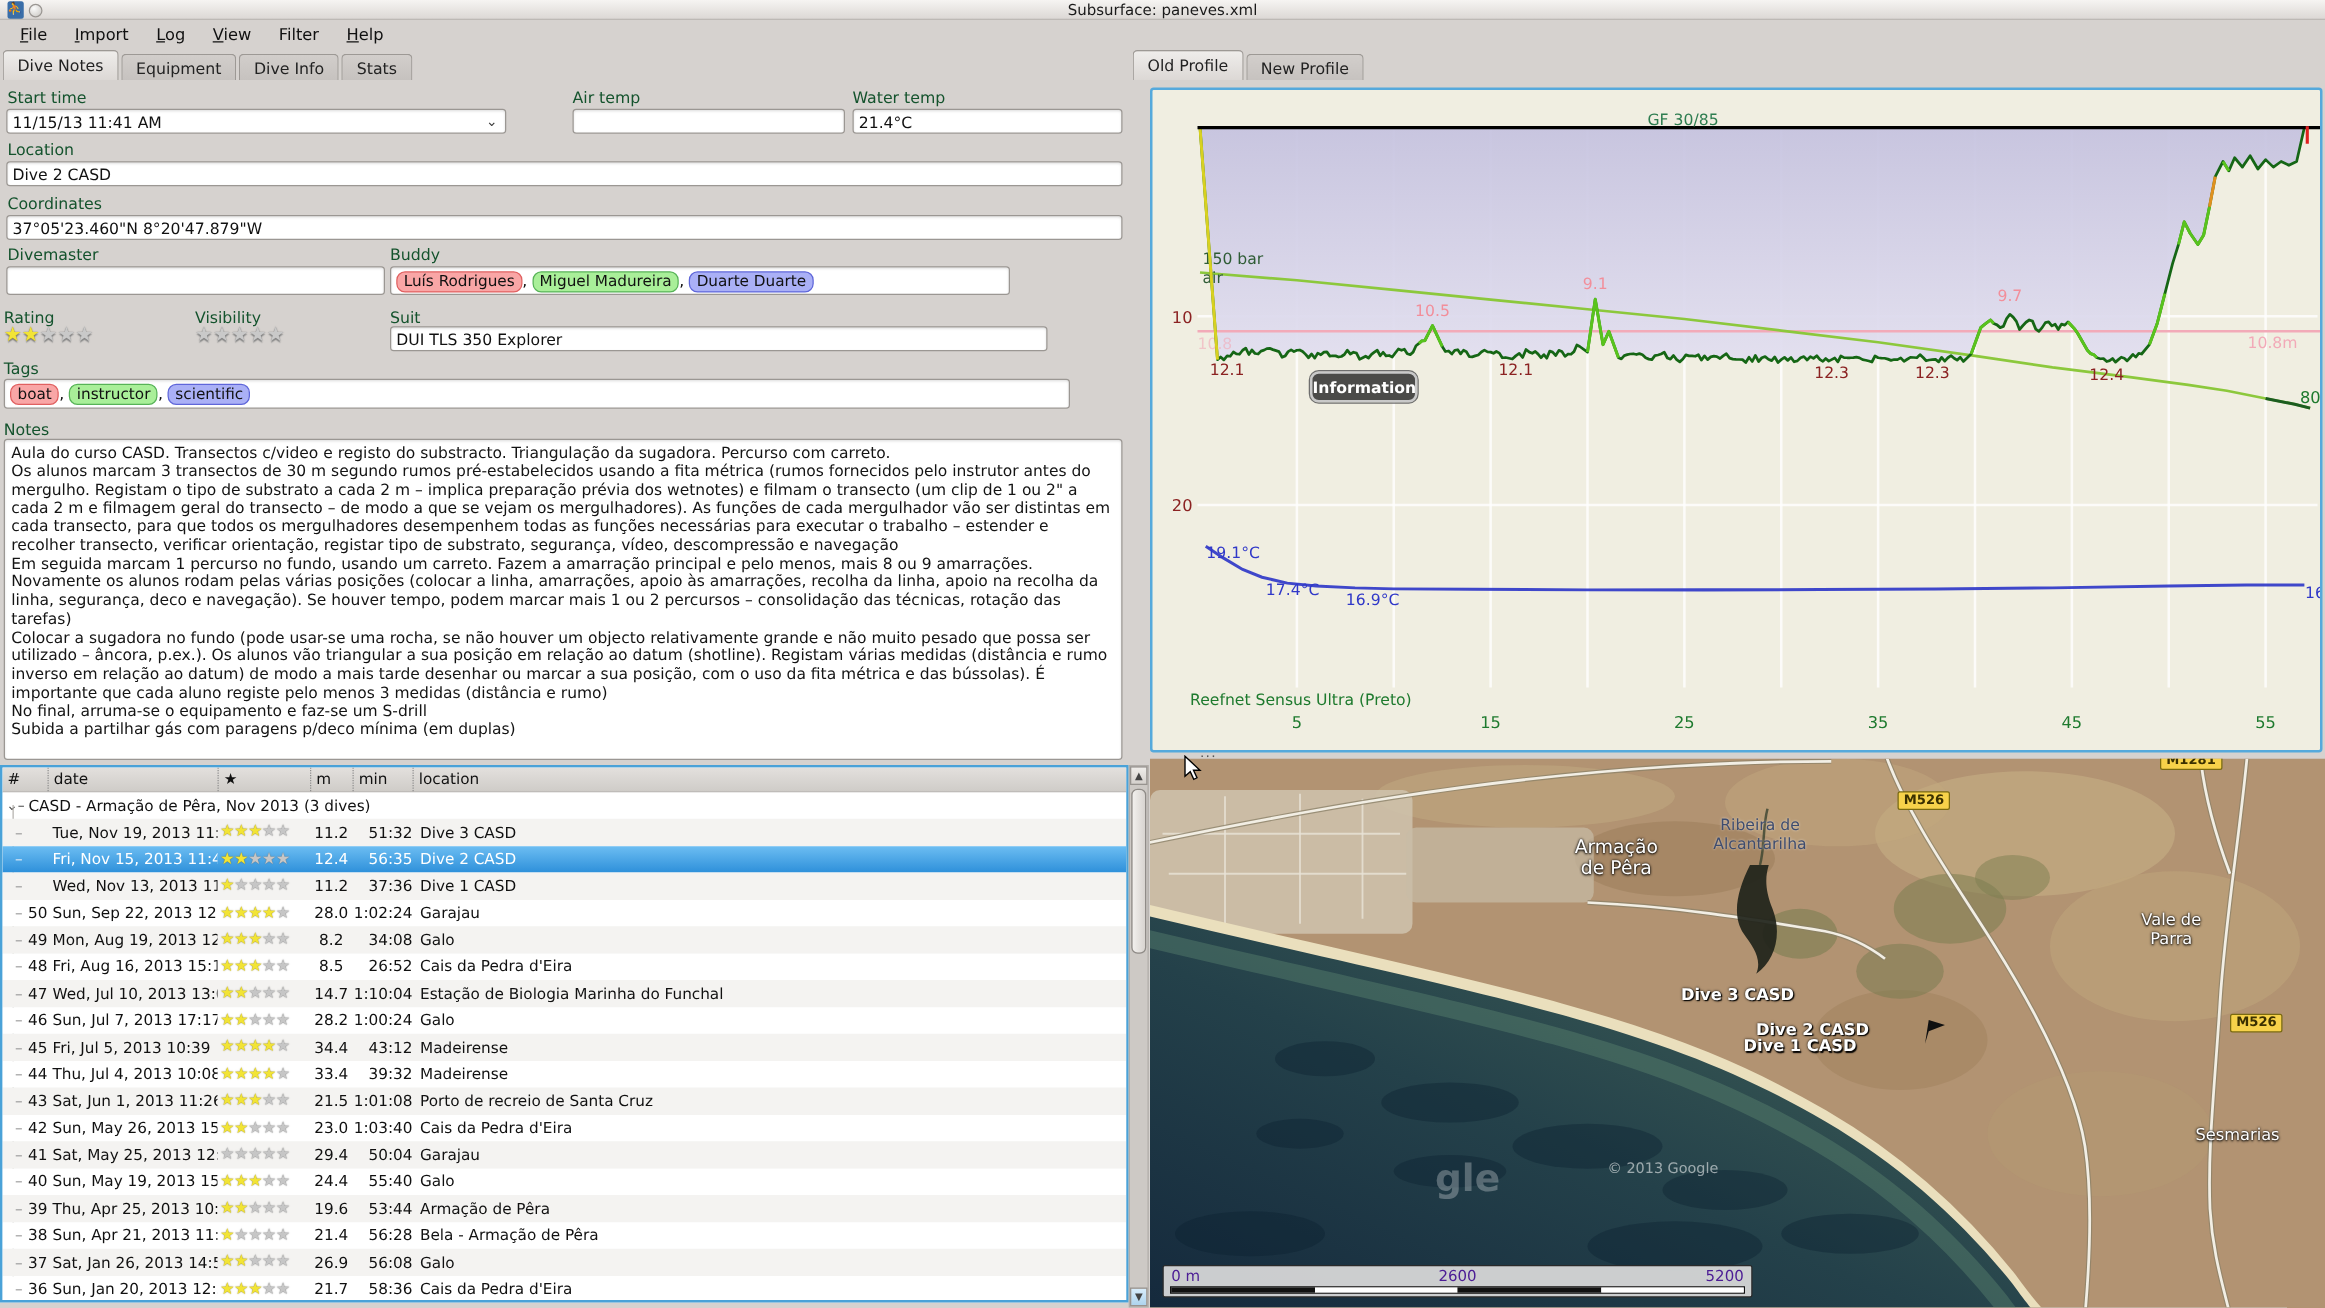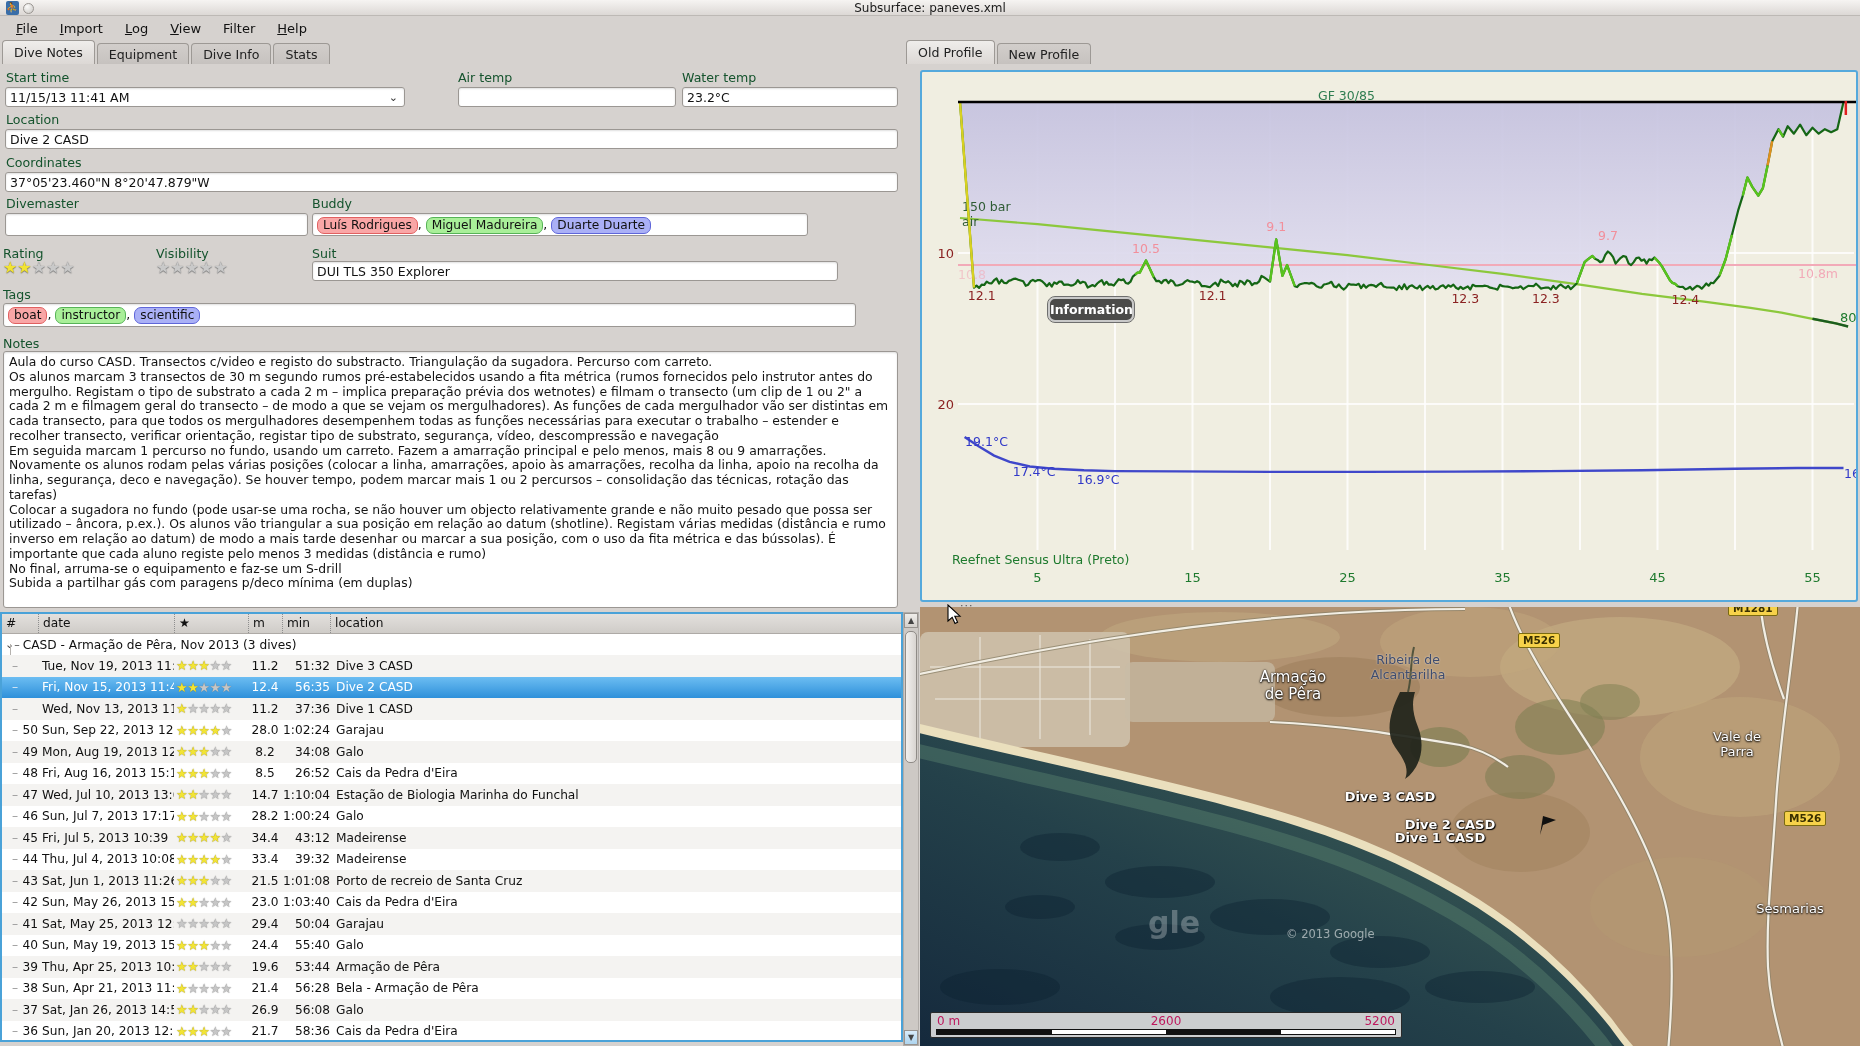--- a/index.html
+++ b/index.html
@@ -106,28 +106,28 @@
   
   #map{left:920px;top:607px;width:940px;height:439px;overflow:hidden;background:#b29372;}
   .map-label{position:absolute;text-align:center;color:#fff;font-size:13px;
     text-shadow:0 0 2px #000,0 1px 2px #000;line-height:15px;}
   .map-label.big{font-size:15px;line-height:17px;}
   .map-label.water{color:#3e4c6e;text-shadow:0 0 2px rgba(255,255,255,.65);font-size:12.5px;}
   .map-label.dive{font-weight:bold;text-shadow:0 0 2px #000,1px 1px 1px #000;}
   .badge{position:absolute;background:#f7d24a;border:1px solid #7a6a10;border-radius:2px;
     color:#3a3000;font-size:10.5px;font-weight:bold;padding:0 4px;line-height:13px;}
   #scalebar{left:10px;top:405px;width:472px;height:26px;background:rgba(219,219,219,.92);
-    border:1px solid #2a2a2a;border-radius:2px;font-size:12px;color:#be185d;}
+    border:1px solid #2a2a2a;border-radius:2px;font-size:12px;color:#4c1d95;}
   #scalebar .lab{position:absolute;top:1px;}
   #sc-left{left:6px;}#sc-mid{left:50%;transform:translateX(-50%);}#sc-right{right:6px;}
   #sc-bar{position:absolute;left:5px;right:5px;top:16px;height:6px;border:1px solid #111;
     display:flex;}
   #sc-bar div{flex:1;}
   .seg-b{background:#111;}.seg-w{background:#fff;}
-  #wm-big{position:absolute;font-size:30px;font-weight:bold;color:rgba(255,255,255,.28);}
+  #wm-big{position:absolute;font-size:30px;font-weight:bold;color:rgba(255,255,255,.28);margin-top:21px;}
   #wm-copy{position:absolute;font-size:11.5px;color:rgba(255,255,255,.55);}
 
   #cursor{left:947px;top:604px;}
   #splitter-dots{left:960px;top:599px;font-size:11px;color:#555;letter-spacing:1px;}
 </style>
 </head>
 <body>
 
 <div id="titlebar" class="abs">
   <div id="app-icon" class="abs">⛹</div>
@@ -154,21 +154,21 @@
     <div class="tab">New Profile</div>
   </div>
 
 <div class="abs flabel" style="left:6px;top:70px">Start time</div>
 <div class="abs field combo" style="left:5px;top:87px;width:400px">
   <span>11/15/13 11:41 AM</span><span class="chev">⌄</span>
 </div>
 <div class="abs flabel" style="left:458px;top:70px">Air temp</div>
 <div class="abs field" style="left:458px;top:87px;width:218px"></div>
 <div class="abs flabel" style="left:682px;top:70px">Water temp</div>
-<div class="abs field" style="left:682px;top:87px;width:216px">23.2°C</div>
+<div class="abs field" style="left:682px;top:87px;width:216px">21.4°C</div>
 
 <div class="abs flabel" style="left:6px;top:112px">Location</div>
 <div class="abs field" style="left:5px;top:129px;width:893px">Dive 2 CASD</div>
 
 <div class="abs flabel" style="left:6px;top:155px">Coordinates</div>
 <div class="abs field" style="left:5px;top:172px;width:893px">37°05'23.460"N 8°20'47.879"W</div>
 
 <div class="abs flabel" style="left:6px;top:196px">Divemaster</div>
 <div class="abs field" style="left:5px;top:213px;width:303px;height:23px"></div>
 <div class="abs flabel" style="left:312px;top:196px">Buddy</div>

